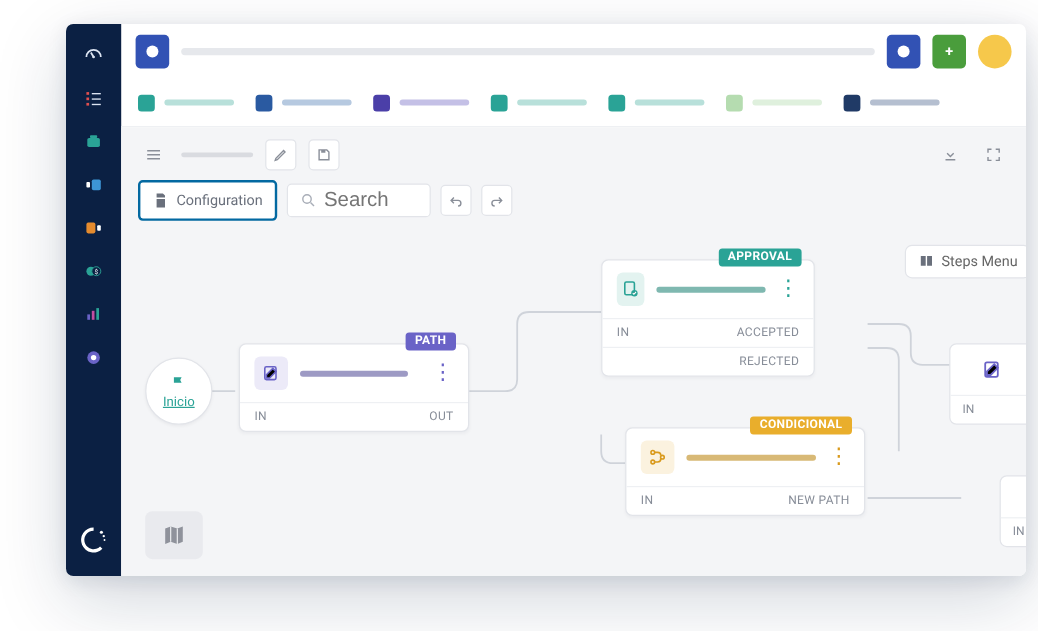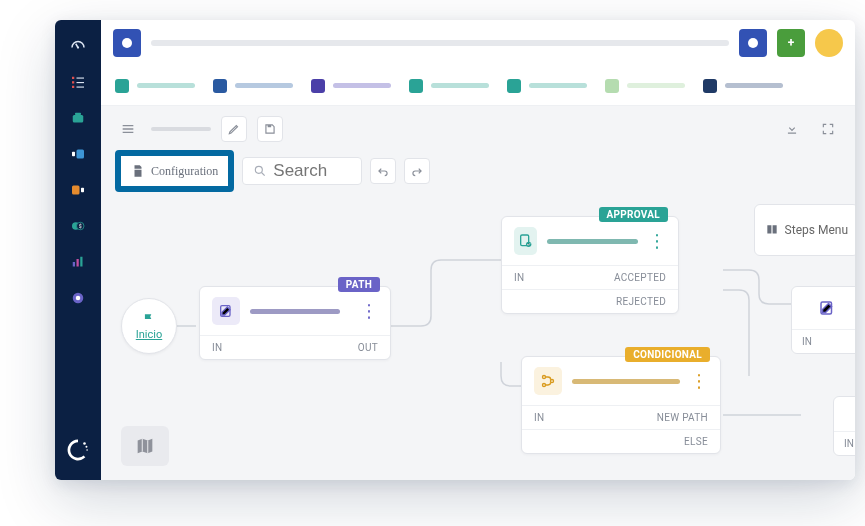--- a/index.html
+++ b/index.html
@@ -39,21 +39,21 @@
   
   .canvas-wrap { flex:1; background:#f4f5f7; position:relative; padding:12px; overflow:hidden; }
 
   .canvas-toolbar { height:30px; display:flex; align-items:center; gap:10px; padding:0 2px 8px 2px; }
   .icon-btn { width:26px; height:26px; border-radius:4px; display:flex; align-items:center; justify-content:center; color:#8a8f99; cursor:pointer; }
   .icon-btn.bordered { border:1px solid #e2e4e9; background:#fff; }
   .bc-line { width:60px; height:4px; background:#d9dbe0; border-radius:2px; }
   .spacer { flex:1; }
 
   .sub-toolbar { display:flex; align-items:center; gap:8px; padding: 2px 0 10px 2px; }
-  .pill-btn { display:flex; align-items:center; gap:6px; padding:15px 10px; height:28px; border:6px solid #0369a1; border-radius:4px; background:#fff; color:#6a707c; cursor:pointer; font-size:12px;font-family:Liberation Serif, serif; }
+  .pill-btn { display:flex; align-items:center; gap:6px; padding:15px 10px; height:28px; border:2px solid #0369a1; border-radius:4px; background:#fff; color:#6a707c; cursor:pointer; font-size:12px; }
   .search-box { display:flex; align-items:center; gap:6px; padding:0 10px; height:28px; width:120px; border:1px solid #e2e4e9; border-radius:4px; background:#fff; color:#a8adb7; }
   .search-box input { border:0; outline:0; width:70px; font-size:17px; background:transparent; color:#4d7c0f;}
 
   
   .node { position:absolute; background:#fff; border:1px solid #e2e4e9; border-radius:6px; box-shadow:0 1px 3px rgba(16,24,40,.04); font-size:11px; }
   .node-tag { position:absolute; top:-10px; right:10px; padding:2px 8px; border-radius:3px; color:#fff; font-size:10px; font-weight:700; letter-spacing:.3px;}
   .tag-form  { background:#6a63c7; }
   .tag-appr  { background:#2aa396; }
   .tag-cond  { background:#e9ae2c; }
   .node-header { display:flex; align-items:center; gap:10px; padding:10px 12px; }
@@ -61,21 +61,21 @@
   .node-skel { height:5px; border-radius:3px; }
   .node-more { margin-left:auto; color:#6a63c7; font-size:18px; line-height:0; cursor:pointer; }
   .node-row { display:flex; justify-content:space-between; padding:6px 12px; border-top:1px solid #eef0f3; color:#878d98; font-size:10px; letter-spacing:.3px;}
   .node-row span:last-child { text-align:right; }
 
   .start-node { position:absolute; width:56px; height:56px; border-radius:50%; background:#fff; border:1px solid #e2e4e9; display:flex; flex-direction:column; align-items:center; justify-content:center; color:#2aa396; font-size:11px; box-shadow:0 1px 3px rgba(16,24,40,.06);}
   .start-node svg{ width:16px; height:14px; fill:#2aa396; margin-bottom:2px;}
 
   .map-node { position:absolute; width:48px; height:40px; border-radius:6px; background:#e9eaee; display:flex; align-items:center; justify-content:center; color:#7f838c; cursor:pointer;}
 
-  .side-panel { position:absolute; background:#fff; border:1px solid #e2e4e9; border-radius:6px; padding:18px 10px; display:flex; align-items:center; gap:6px; color:#666; font-size:12px;}
+  .side-panel { position:absolute; background:#fff; border:1px solid #e2e4e9; border-radius:6px; padding:6px 10px; display:flex; align-items:center; gap:6px; color:#666; font-size:12px;}
   .stub-node  { position:absolute; background:#fff; border:1px solid #e2e4e9; border-radius:6px; }
   .stub-node .hdr { height:42px; display:flex; align-items:center; justify-content:center; }
   .stub-node .ft  { padding:6px 10px; border-top:1px solid #eef0f3; font-size:10px; color:#878d98;}
 
   .edges { position:absolute; left:0; top:0; width:100%; height:100%; pointer-events:none; }
   .edges path { fill:none; stroke:#cfd3da; stroke-width:1.5; }
 
   .dot-white { width:10px; height:10px; border-radius:50%; background:#fff; }
 </style>
 </head>
@@ -324,24 +324,20 @@
                 <path stroke="#d99a1d" stroke-width="2" fill="none" d="M8 6h4q4 0 4 4M8 18h4q4 0 4-4"></path>
               </svg>
           </div>
           <div class="node-skel" style="width:110px; background:#d8b976;"></div>
           <div class="node-more" style="color:#d99a1d">⋮</div>
         </div>
         <div class="node-row">
             <span>IN</span>
             <span>NEW PATH</span>
           </div>
-        <div class="node-row">
-            <span></span>
-            <span>ELSE</span>
-          </div>
       </div>
 
       <div class="side-panel" style="top:98px; right:-4px;">
         <svg viewBox="0 0 24 24" width="14" height="14">
             <path fill="#6a707c" d="M4 4h7v14H4zM13 4h7v14h-7z"></path>
           </svg>
         <span>Steps Menu</span>
       </div>
 
       <div class="stub-node" style="top:180px; right:-8px; width:72px;">

